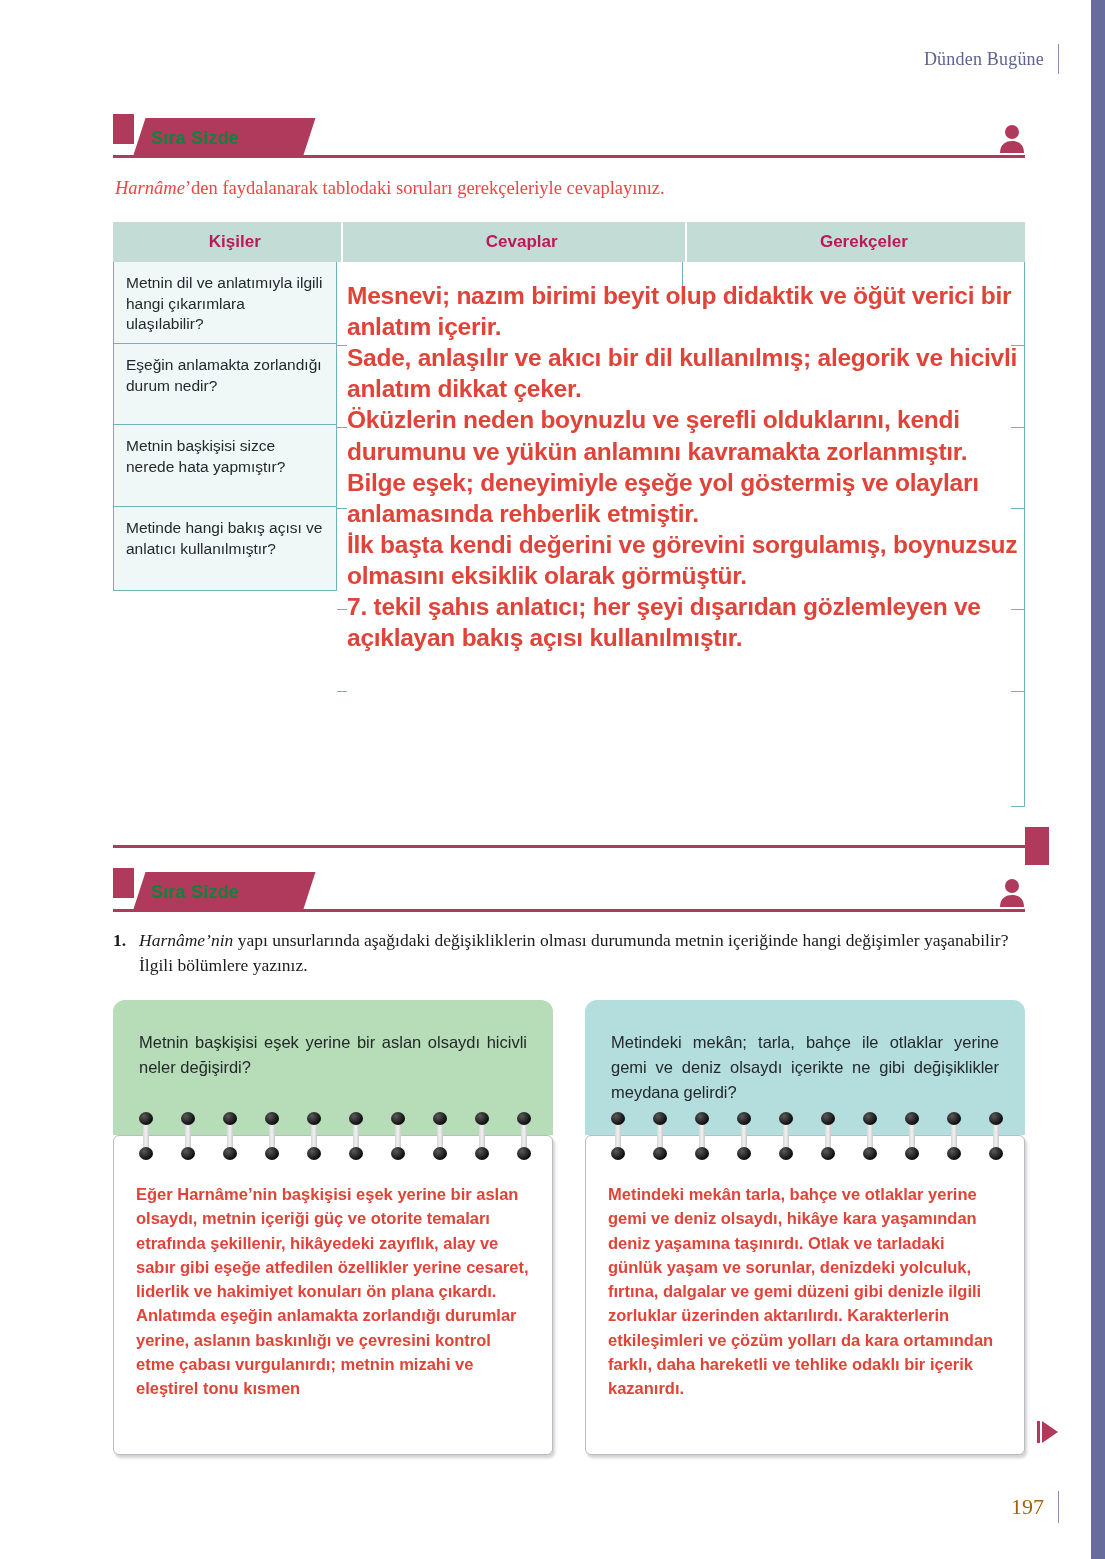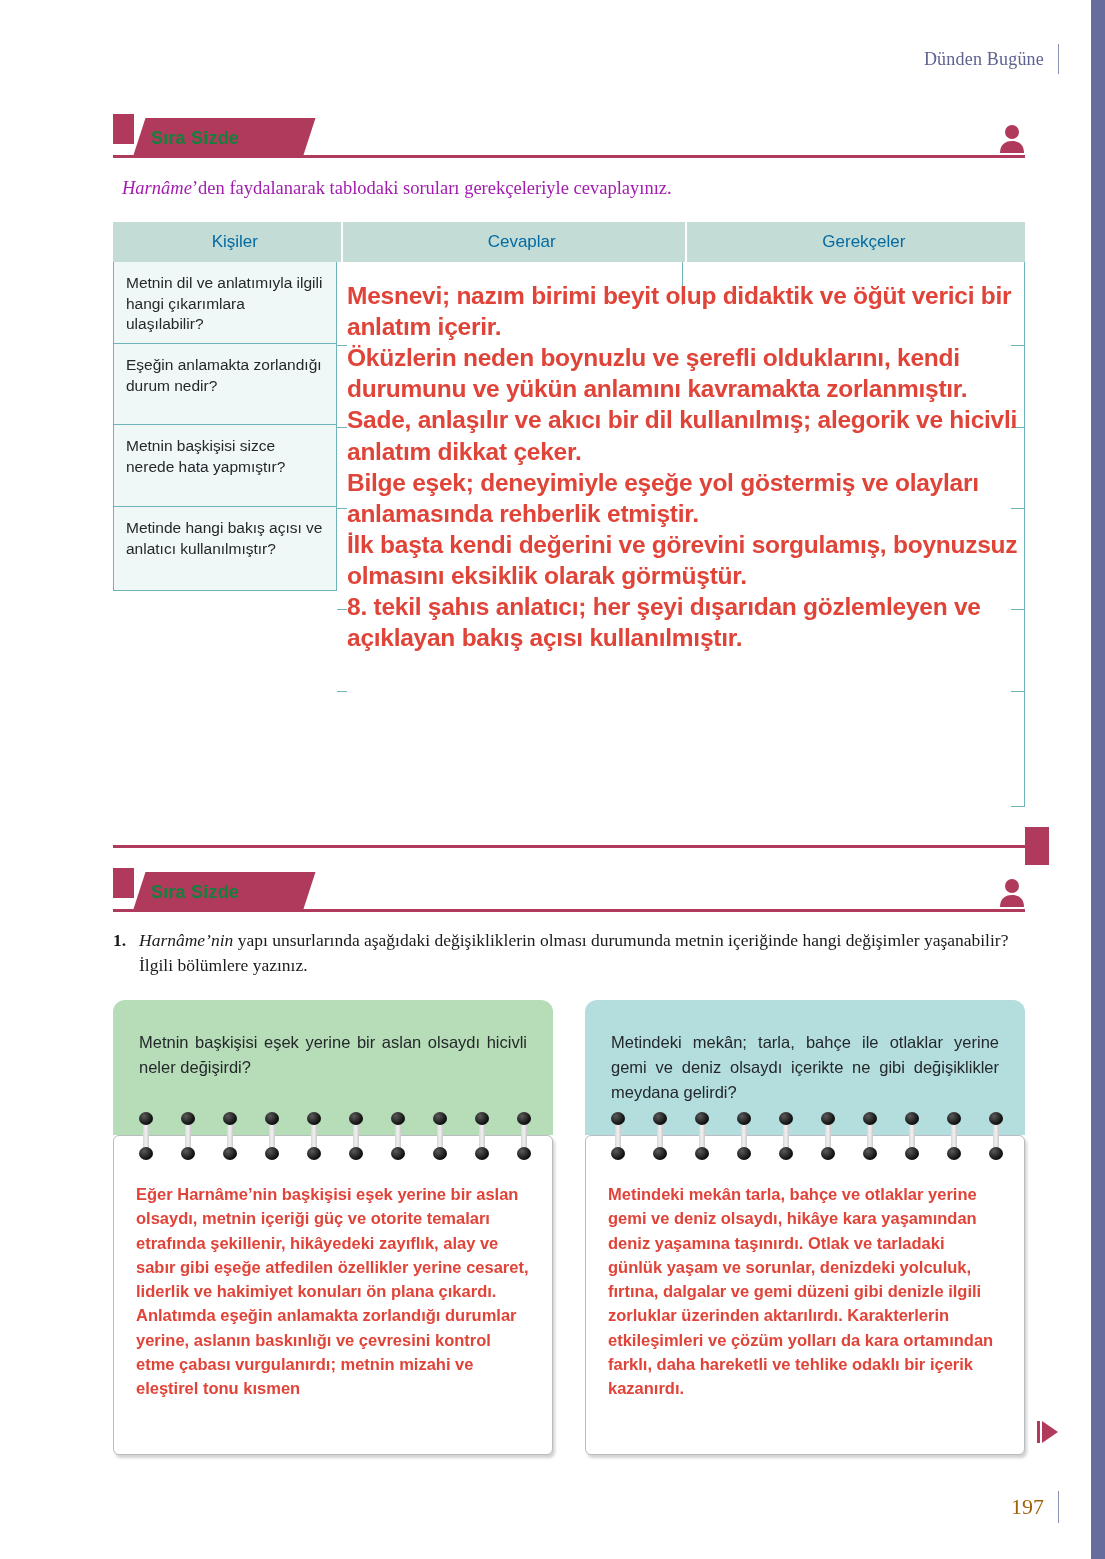--- a/index.html
+++ b/index.html
@@ -139,25 +139,25 @@
     position: absolute;
     right: 0;
     bottom: 4px;
     width: 26px;
     height: 30px;
   }
 
   
   .intro-line {
     position: absolute;
-    left: 122px;
+    left: 115px;
     width: 900px;
     font-family: "Liberation Serif", serif;
     font-size: 18.5px;
-    color: #a21caf;
+    color: #ef4444;
   }
   .intro-line .italic {
     font-style: italic;
   }
 
   
   .qtable {
     position: absolute;
     left: 113px;
     top: 222px;
@@ -166,22 +166,22 @@
   .qtable .thead {
     display: flex;
     height: 40px;
     background: #c3ddd6;
   }
   .qtable .th {
     display: flex;
     align-items: center;
     justify-content: center;
     font-size: 17px;
-    font-weight: normal;
-    color: #0369a1;
+    font-weight: bold;
+    color: #be185d;
     height: 40px;
     margin-left: 16px;
   }
   .qtable .th.c1 { width: 224px; border-right: 2px solid #ffffff; }
   .qtable .th.c2 { width: 345px; border-right: 2px solid #ffffff; }
   .qtable .th.c3 { width: 341px; }
 
   .qtable .tbody {
     position: relative;
   }
@@ -433,25 +433,25 @@
       <div class="hstub" style="top:544px;"></div>
 
       <div class="hstub-left" style="top:83px;"></div>
       <div class="hstub-left" style="top:165px;"></div>
       <div class="hstub-left" style="top:246px;"></div>
       <div class="hstub-left" style="top:347px;"></div>
       <div class="hstub-left" style="top:429px;"></div>
 
       <div class="answers">
         <p>Mesnevi; nazım birimi beyit olup didaktik ve öğüt verici bir anlatım içerir.</p>
+        <p>Sade, anlaşılır ve akıcı bir dil kullanılmış; alegorik ve hicivli anlatım dikkat çeker.</p>
         <p>Öküzlerin neden boynuzlu ve şerefli olduklarını, kendi durumunu ve yükün anlamını kavramakta zorlanmıştır.</p>
-        <p>Sade, anlaşılır ve akıcı bir dil kullanılmış; alegorik ve hicivli anlatım dikkat çeker.</p>
         <p>Bilge eşek; deneyimiyle eşeğe yol göstermiş ve olayları anlamasında rehberlik etmiştir.</p>
         <p>İlk başta kendi değerini ve görevini sorgulamış, boynuzsuz olmasını eksiklik olarak görmüştür.</p>
-        <p>8. tekil şahıs anlatıcı; her şeyi dışarıdan gözlemleyen ve açıklayan bakış açısı kullanılmıştır.</p>
+        <p>7. tekil şahıs anlatıcı; her şeyi dışarıdan gözlemleyen ve açıklayan bakış açısı kullanılmıştır.</p>
       </div>
     </div>
 
   </div>
 </div>
 
 <div class="section-divider">
   <div class="end-block"></div>
 </div>
 

